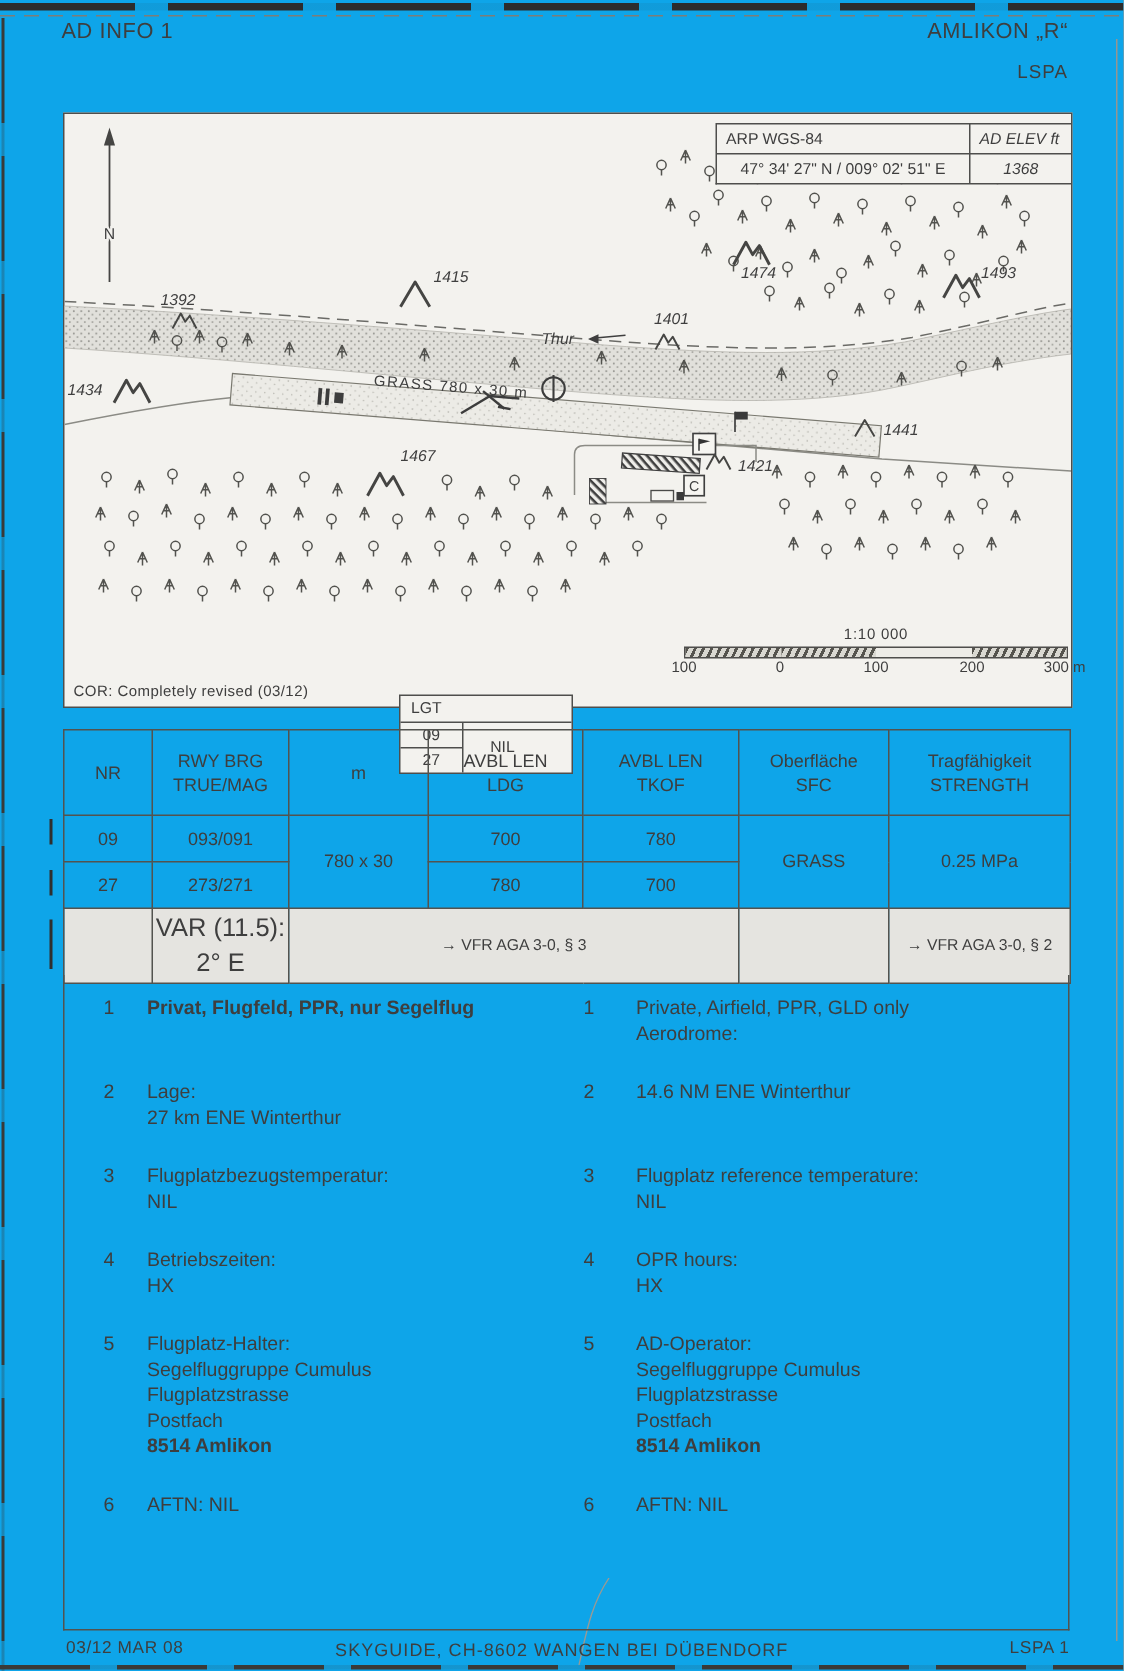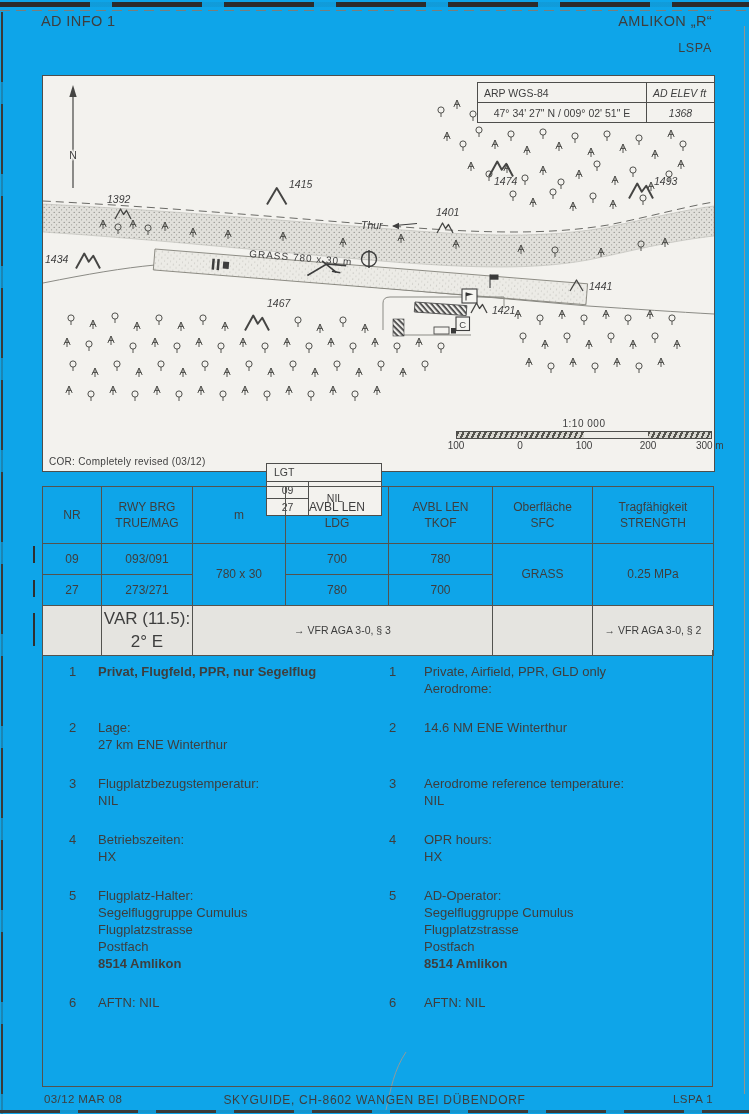--- a/index.html
+++ b/index.html
@@ -557,21 +557,21 @@
         </div>
       </div>
       <div class="info-item">
         <div>3</div>
         <div>
           <div>Flugplatzbezugstemperatur:</div>
           <div>NIL</div>
         </div>
         <div>3</div>
         <div>
-          <div>Aerodrome reference temperature:</div>
+          <div>Flugplatz reference temperature:</div>
           <div>NIL</div>
         </div>
       </div>
       <div class="info-item">
         <div>4</div>
         <div>
           <div>Betriebszeiten:</div>
           <div>HX</div>
         </div>
         <div>4</div>

